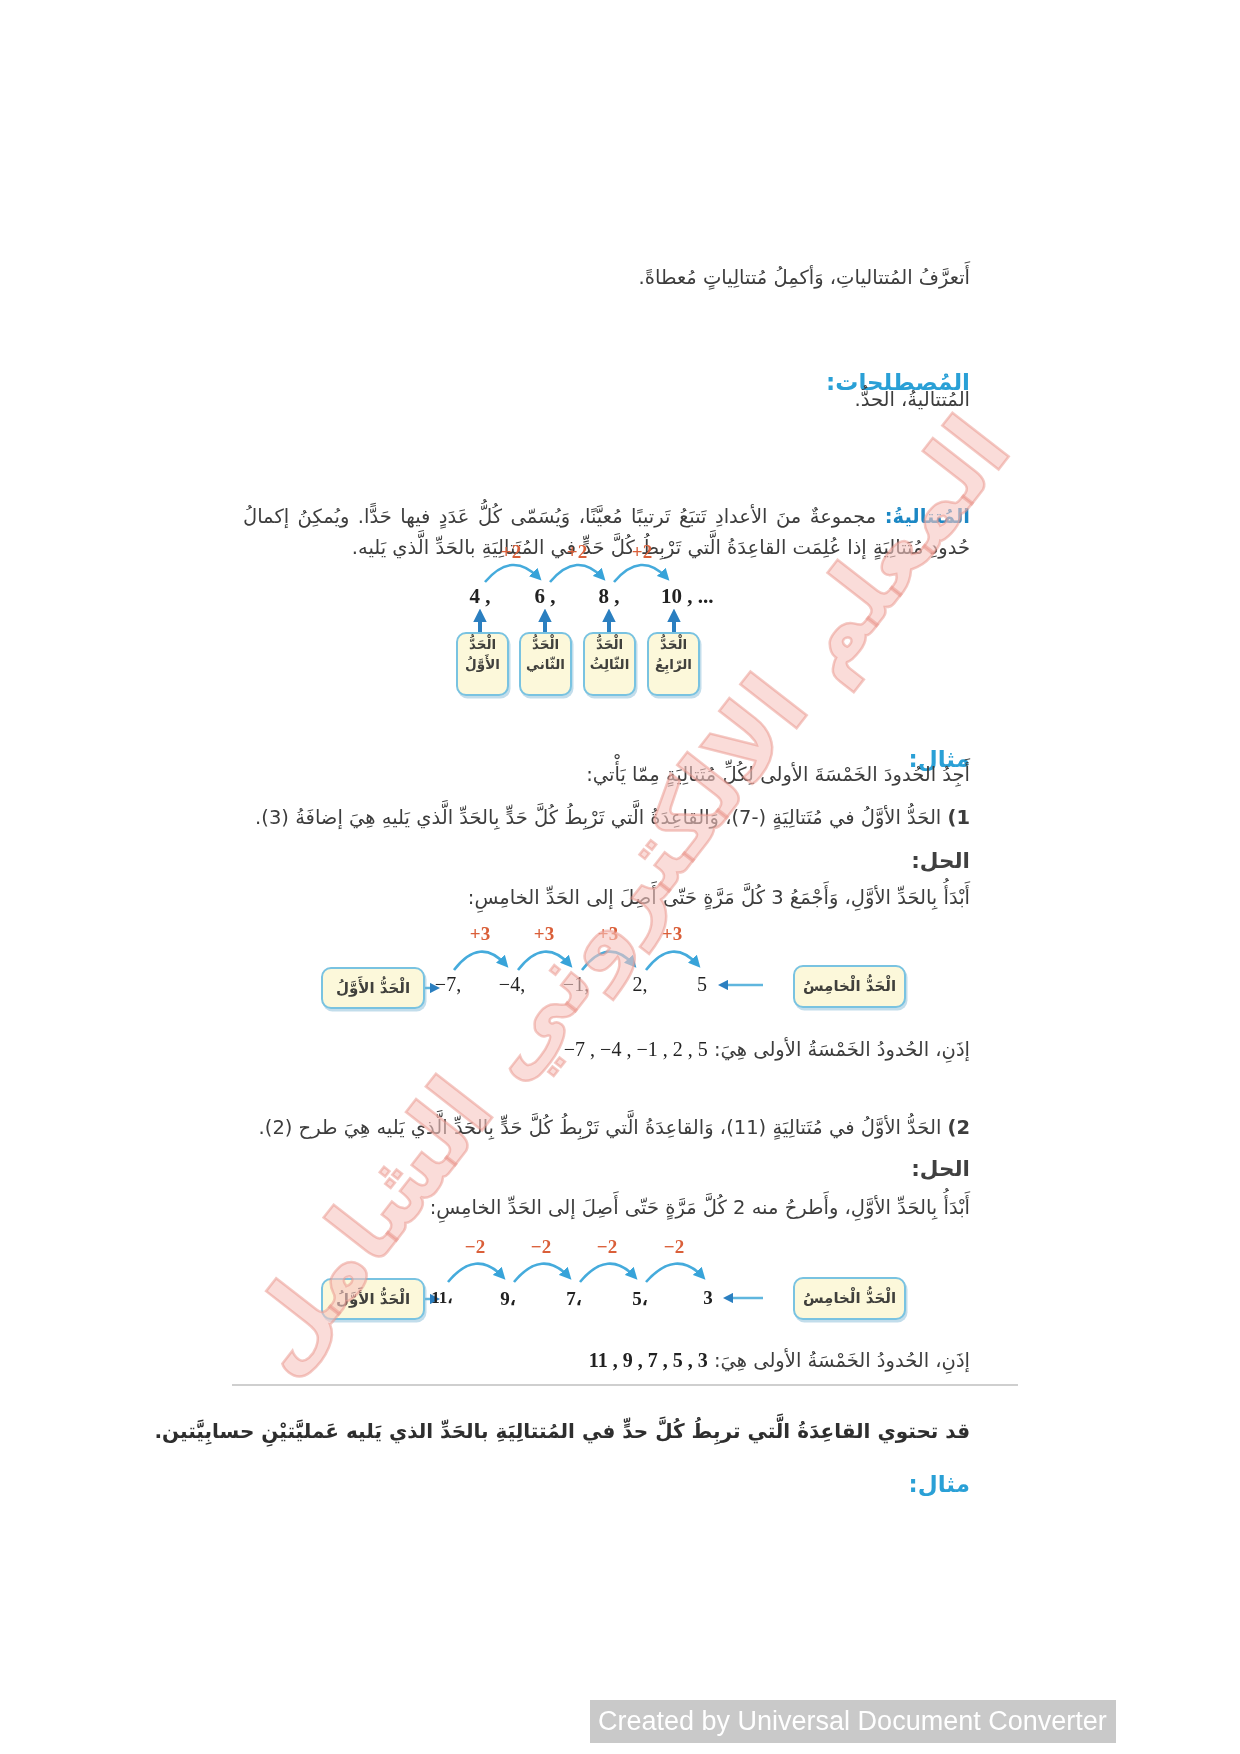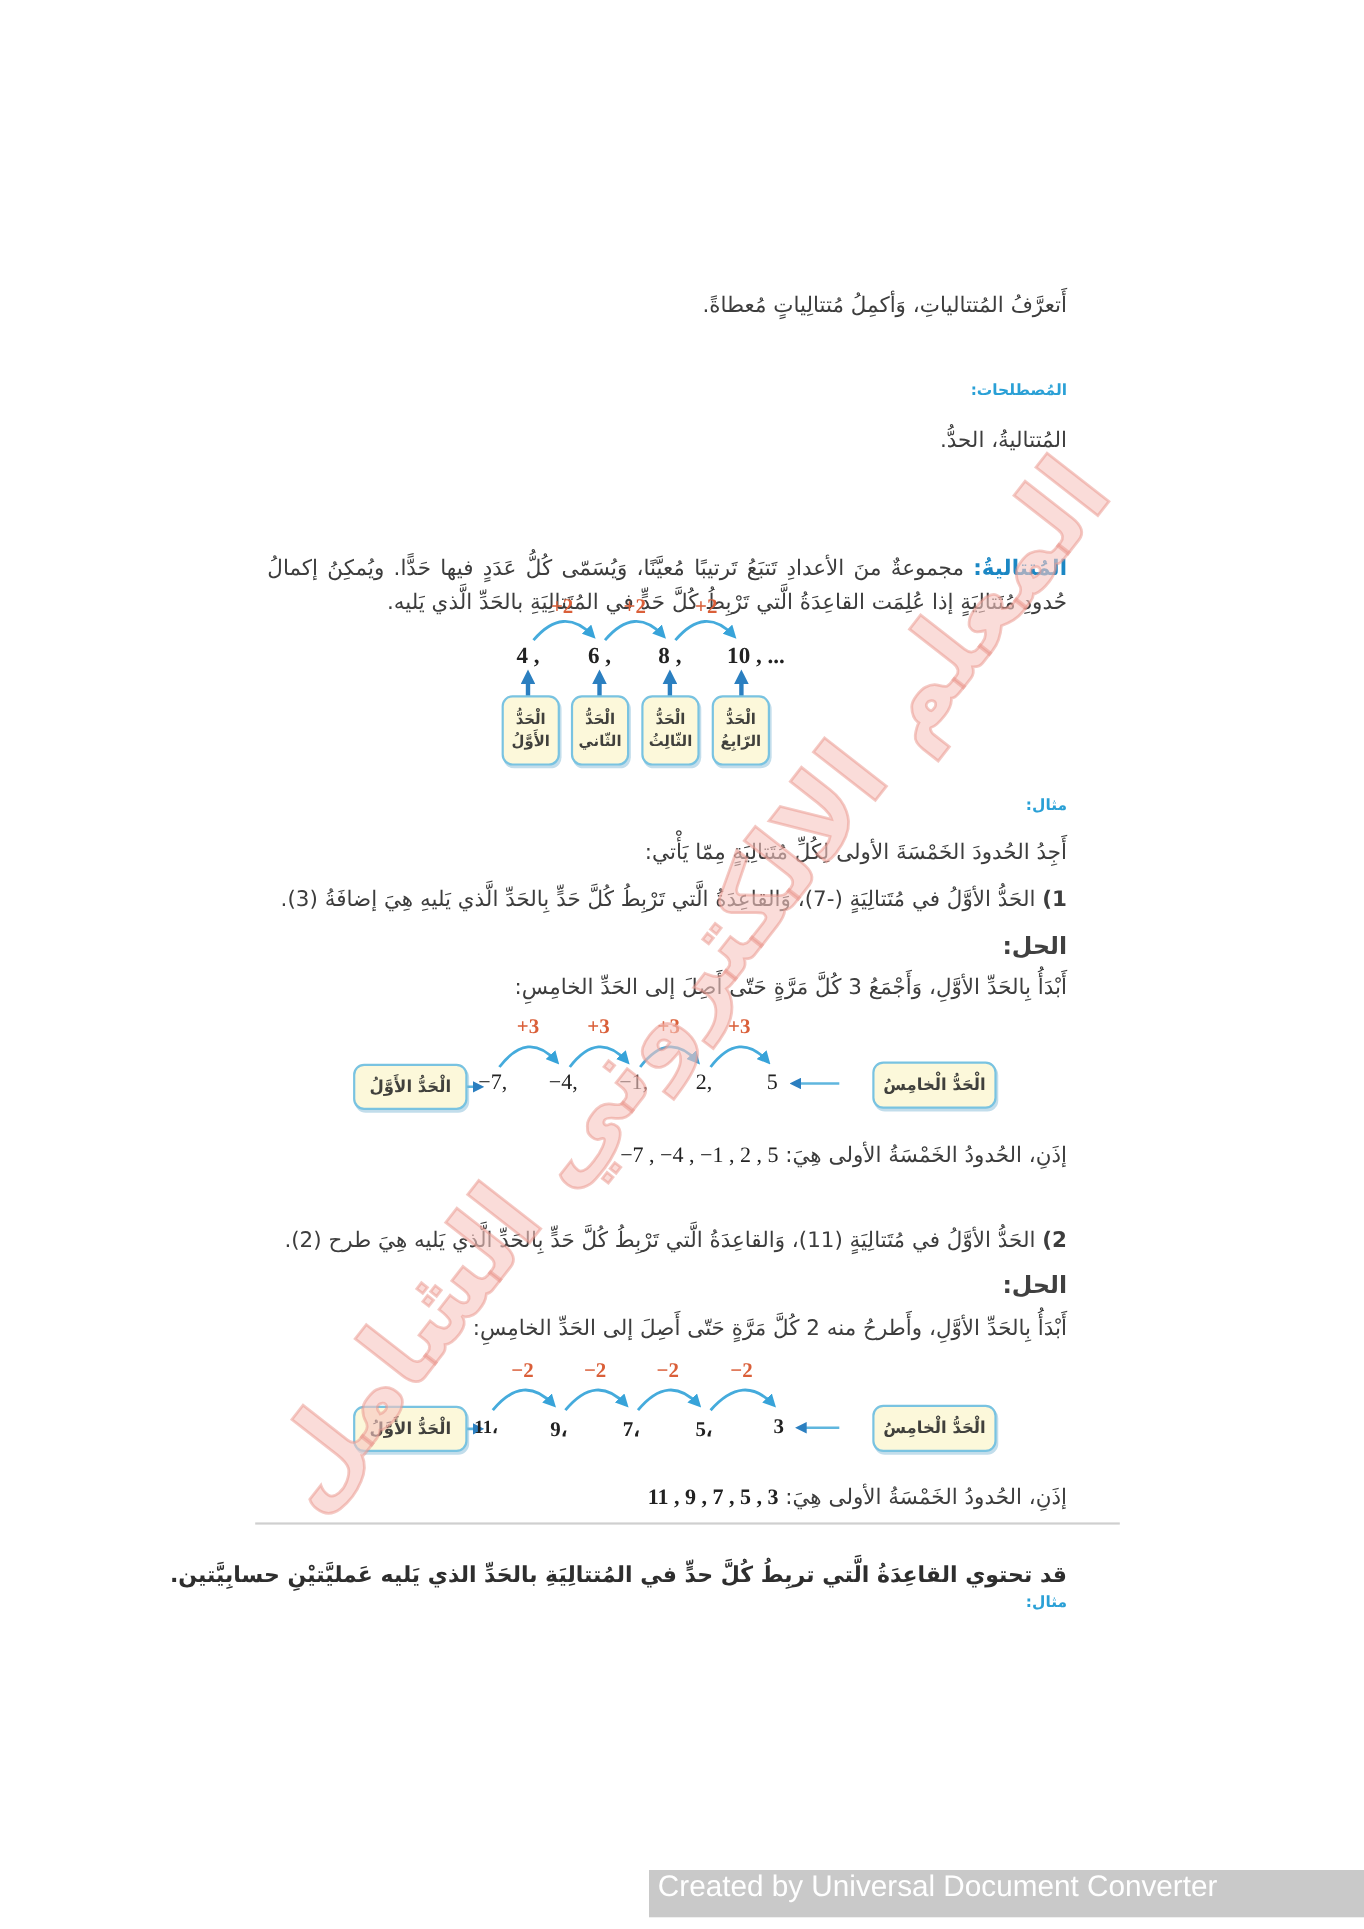--- a/index.html
+++ b/index.html
@@ -1,49 +1,49 @@
 <!DOCTYPE html>
 <html lang="ar"><head>
 <meta charset="utf-8">
 <style>
   html,body{margin:0;padding:0;background:#ffffff;}
   #page{position:relative;width:1240px;height:1754px;background:#ffffff;overflow:hidden;
         font-family:"DejaVu Sans",sans-serif;color:#3d3d3d;margin:0 auto;}
   .abs{position:absolute;}
   .ar{direction:rtl;unicode-bidi:embed;text-align:right;font-size:19.5px;white-space:nowrap;color:#3d3d3d;}
-  .h-blue{color:#2aa0d6;font-weight:bold;font-size:14px;}
+  .h-blue{color:#2aa0d6;font-weight:bold;font-size:23px;margin-top:22px;}
   .h-red{color:#404040;font-weight:bold;font-size:21.5px;}
   .term-blue{color:#1b87c4;font-weight:bold;}
   .def{direction:rtl;width:727px;font-size:19.5px;line-height:31px;text-align:justify;white-space:normal;margin-top:44px;}
   .bold-note{font-weight:bold;color:#2e2e2e;font-size:20px;margin-top:19px;}
   
   .dgc{position:absolute;}
   .dnum{position:absolute;transform:translateX(-50%);font-family:"Liberation Serif","DejaVu Serif",serif;
         font-size:20px;color:#222;white-space:nowrap;}
   .dnum.bold{font-weight:bold;}
   .dnum.noc{transform:none;}
   .oplab{position:absolute;transform:translateX(-50%);color:#da5f39;font-weight:bold;
          font-family:"Liberation Serif","DejaVu Serif",serif;font-size:19px;}
   .tbox{position:absolute;background:#fcf8da;border:2px solid #79c3e1;border-radius:10px;
         box-shadow:1.5px 2.5px 0 rgba(120,180,210,.45);box-sizing:border-box;direction:rtl;
         color:#40403c;text-align:center;}
-  .tbox.small{width:53px;height:64px;font-size:13.5px;font-weight:bold;line-height:20px;padding-top:10px;}
+  .tbox.small{width:53px;height:64px;font-size:13.5px;font-weight:bold;line-height:20px;}
   .tbox.wide{font-size:15px;font-weight:bold;line-height:39px;margin-left:28px;}
   .nums-ltr{direction:ltr;unicode-bidi:embed;font-family:"Liberation Serif","DejaVu Serif",serif;
             font-size:20px;letter-spacing:1px;color:#222;}
   .nums-ltr.bold{font-weight:bold;}
   .hr-line{position:absolute;left:232px;top:1384px;width:786px;height:2px;background:#cfcfcf;}
   
   .watermark{position:absolute;left:625px;top:895px;transform:translate(-50%,-50%) rotate(-52deg);
              transform-origin:center;font-size:94px;font-weight:bold;white-space:nowrap;direction:rtl;
              color:rgba(246,196,191,0.6);-webkit-text-stroke:2.5px rgba(233,148,138,0.5);
              z-index:5;pointer-events:none;}
   
-  .footer-bar{position:absolute;left:590px;top:1700px;width:650px;height:43px;background:#c9c9c9;
-              z-index:6;display:flex;}
+  .footer-bar{position:absolute;left:590px;top:1700px;width:526px;height:43px;background:#c9c9c9;
+              z-index:6;display:flex;align-items:center;}
   .footer-bar span{color:#ffffff;font-family:"Liberation Sans","DejaVu Sans",sans-serif;
                    font-size:27px;padding-left:8px;white-space:nowrap;}
   svg{position:absolute;left:0;top:0;overflow:visible;}
 </style>
 </head>
 <body>
 
 <div id="page">
 
   <div class="abs ar" style="top:266px;right:270px;">أَتعرَّفُ المُتتالياتِ، وَأكمِلُ مُتتالِياتٍ مُعطاةً.</div>

